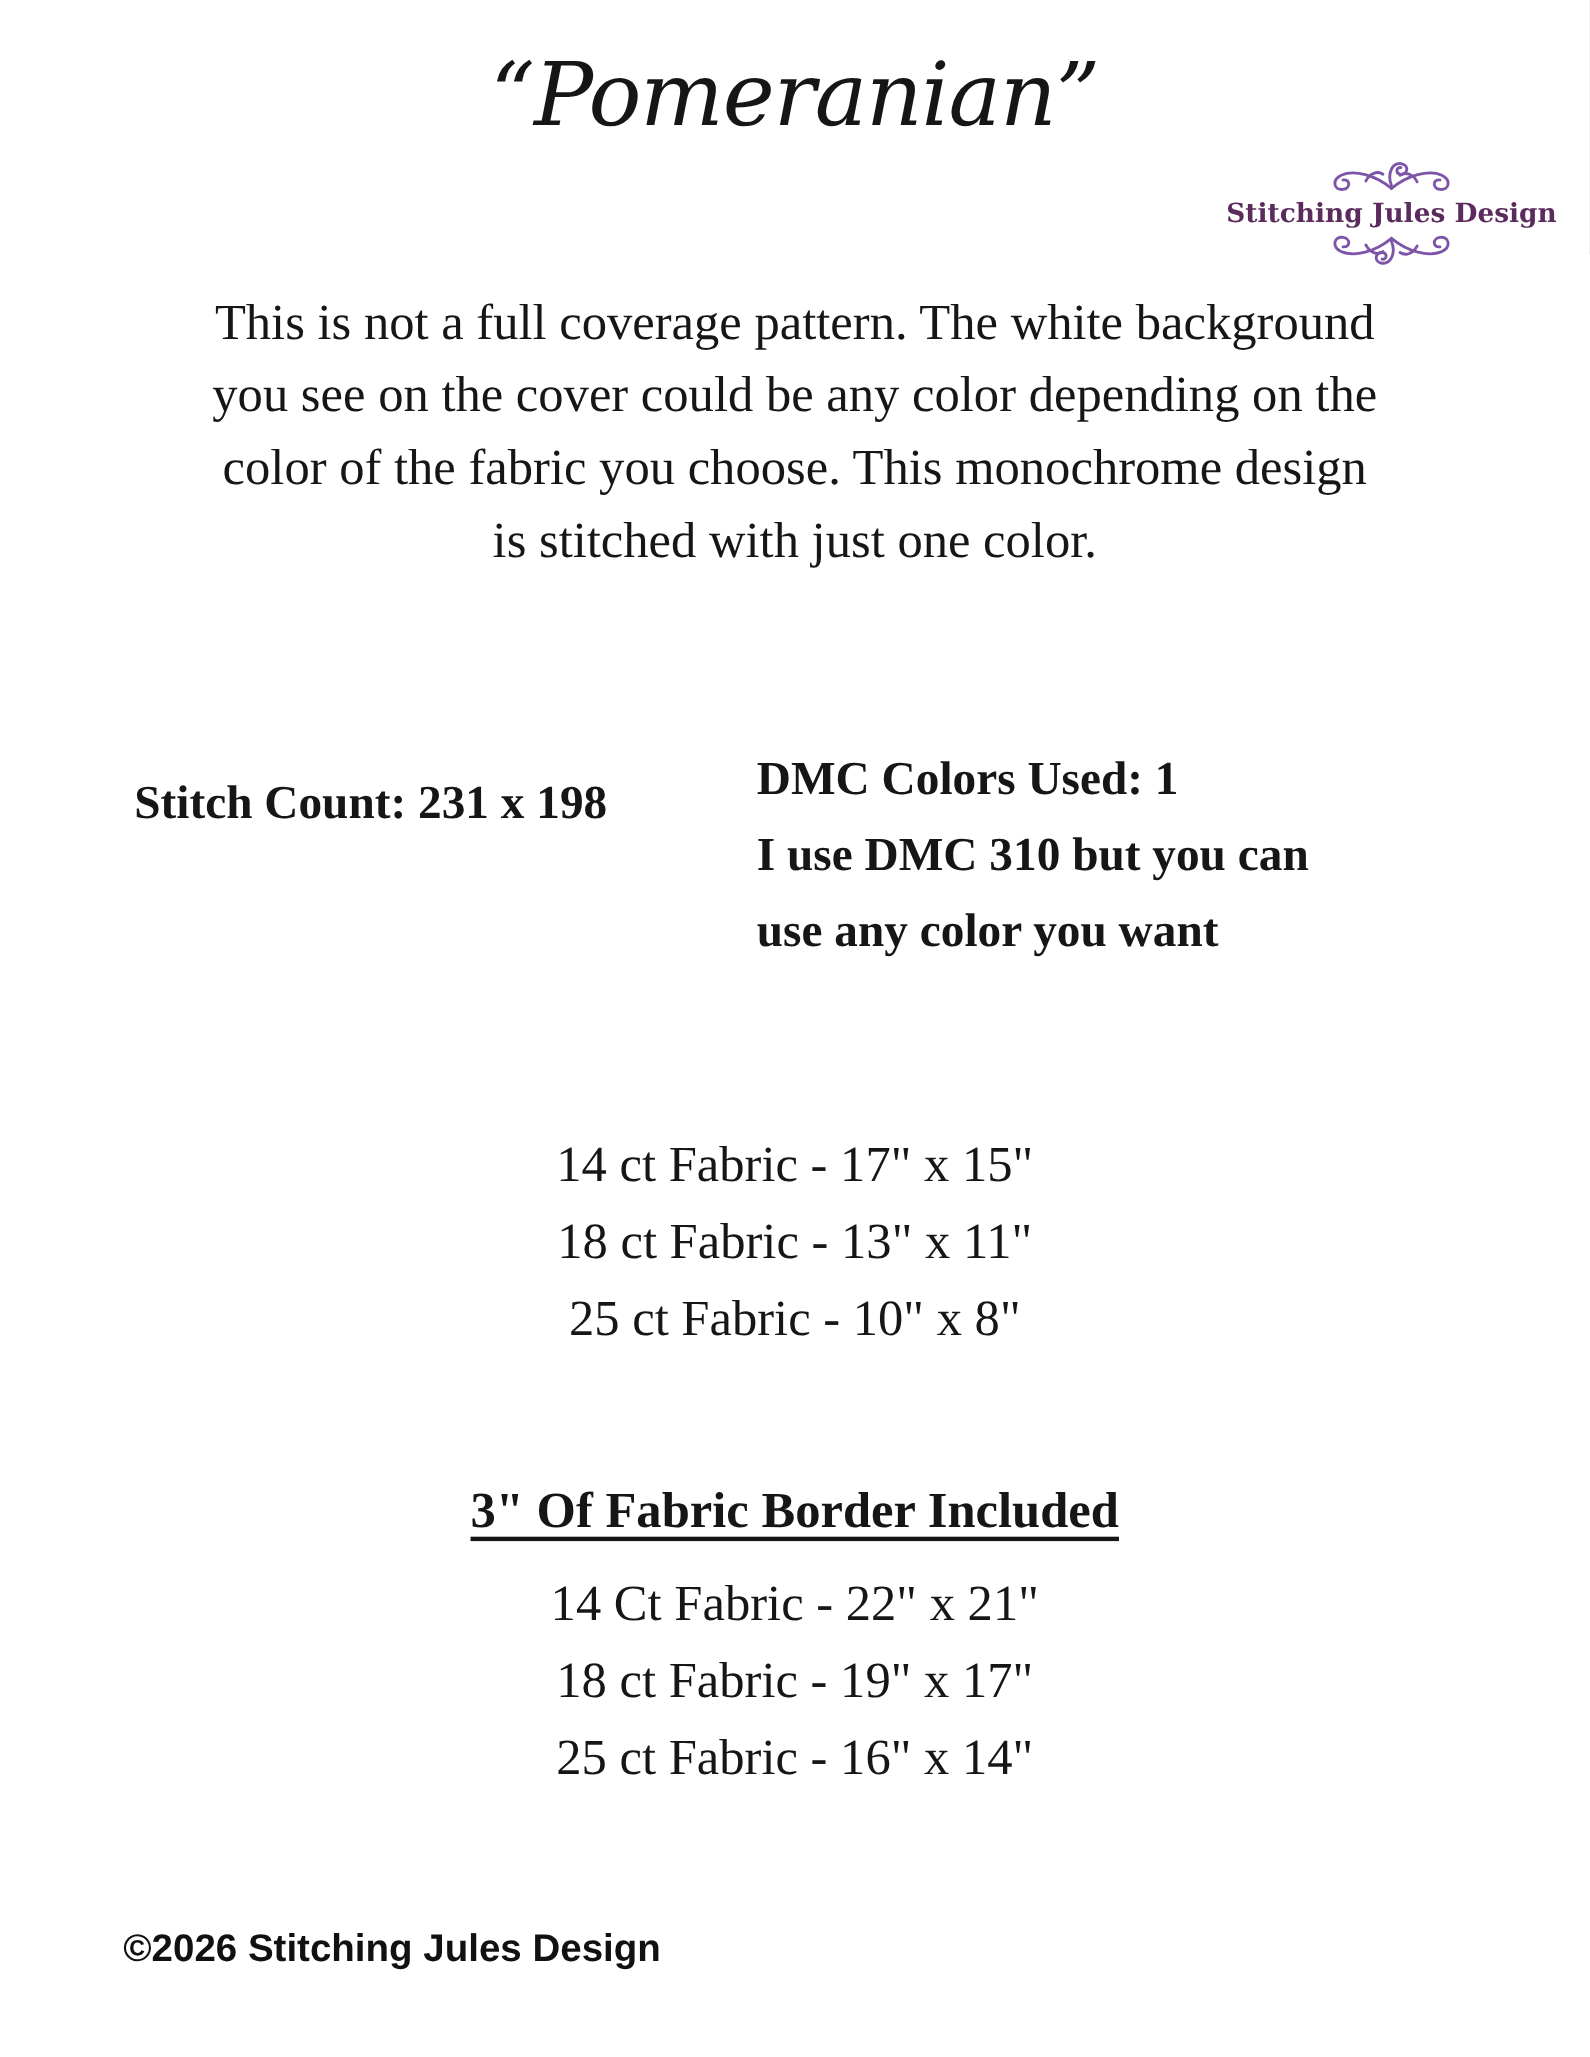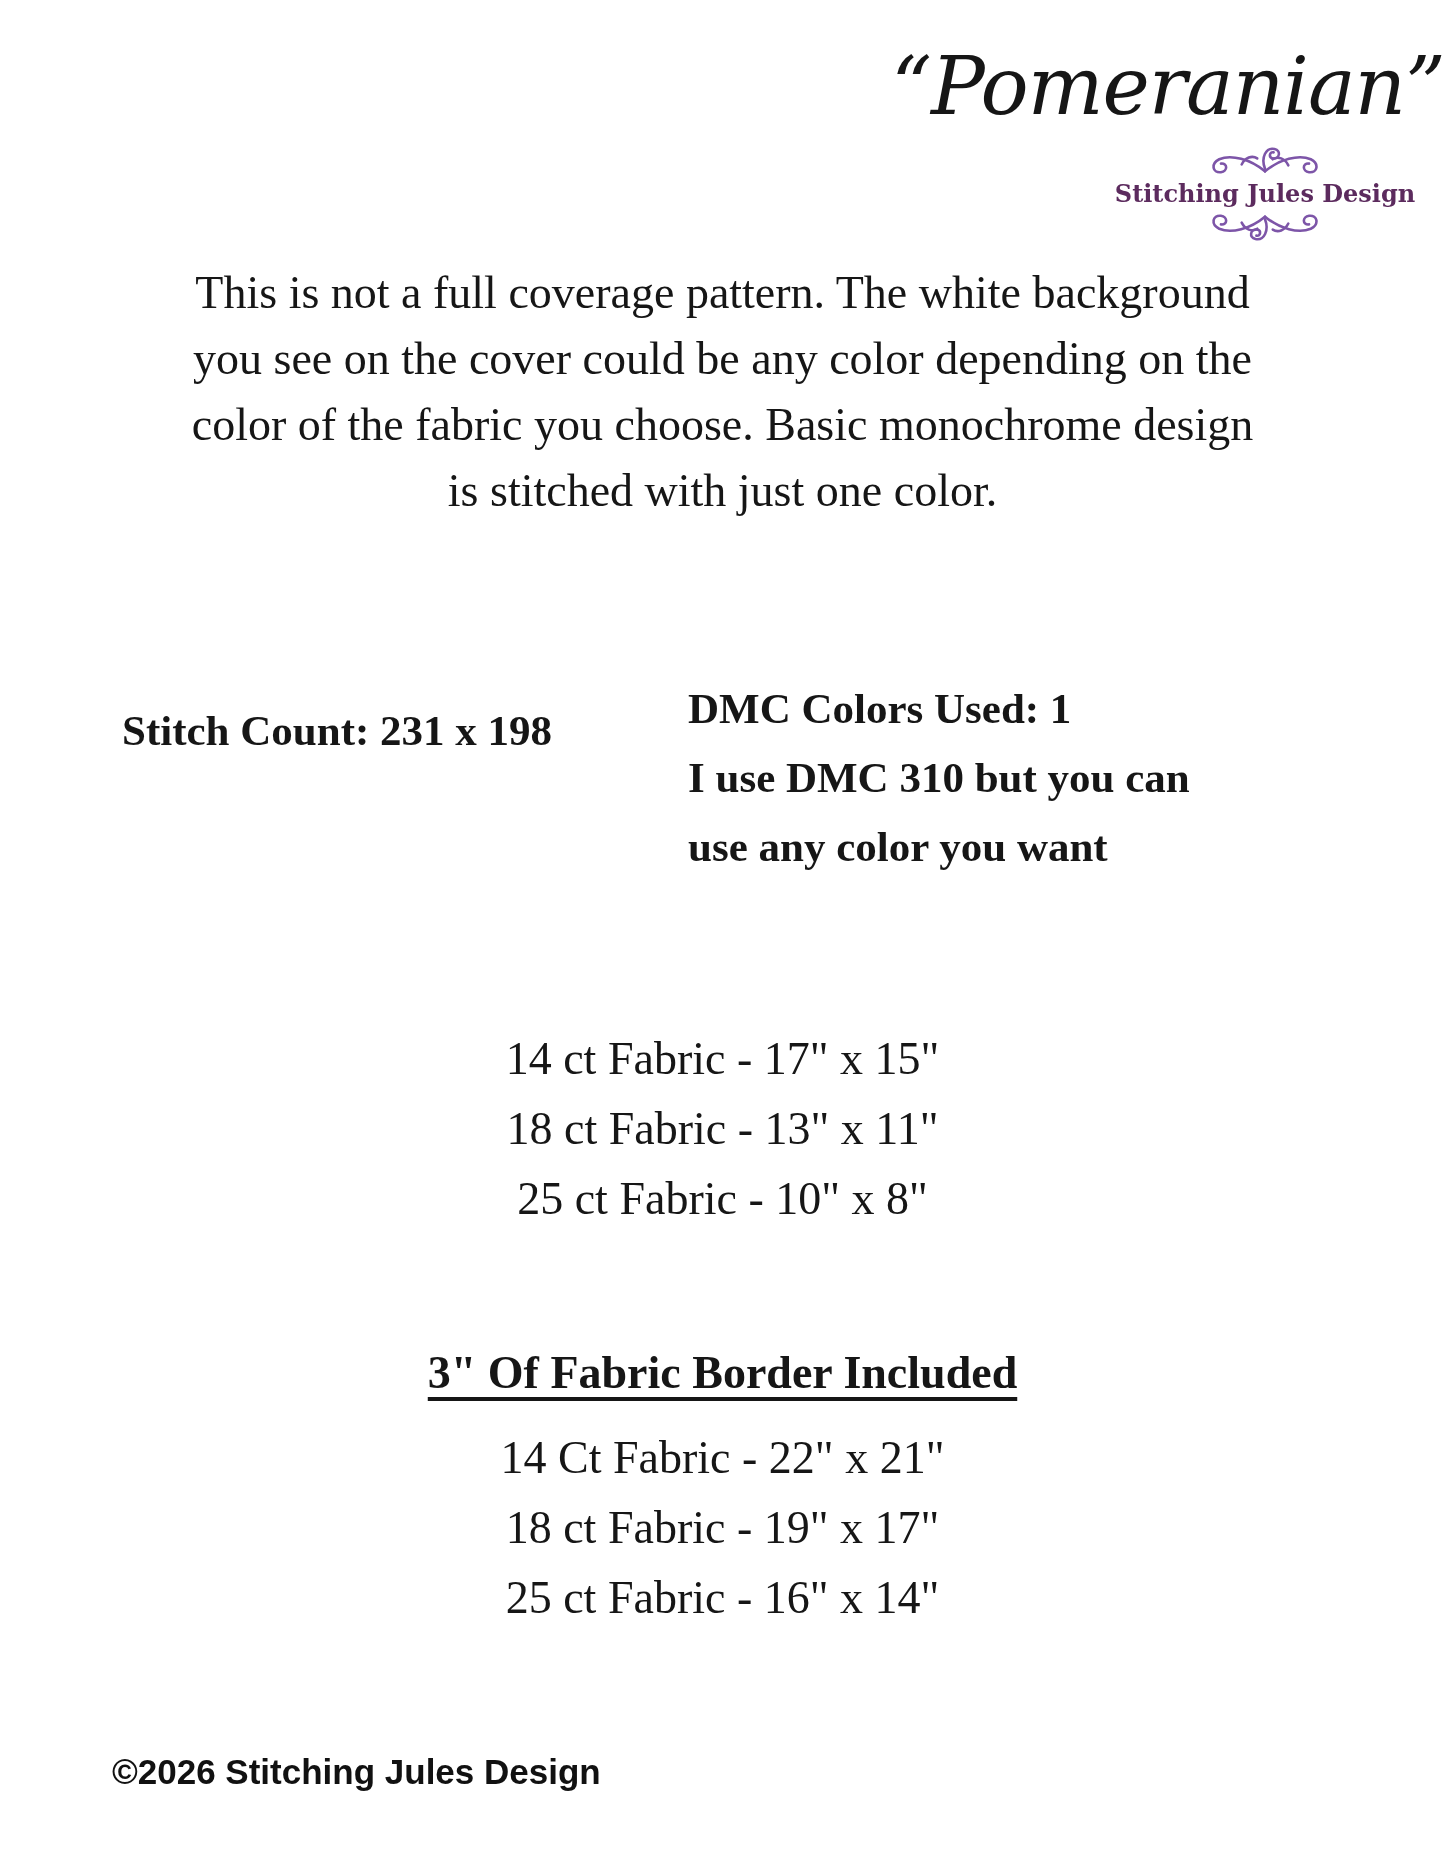--- a/index.html
+++ b/index.html
@@ -9,21 +9,21 @@
     margin:0 auto;
     background:var(--bg,#ffffff);
     font-family:"Liberation Serif","DejaVu Serif",serif;
     color:var(--body-text,#161616);
     overflow:hidden;
   }
 
   
   .title {
     position:absolute; top:40px; left:0; width:100%;
-    text-align:right;
+    text-align:center;
     font-family:"DejaVu Serif","Liberation Serif",serif;
     font-style:italic;
     font-size:80px;
     letter-spacing:-1px;
     color:#161616;
     white-space:nowrap;
   }
 
   
   .logo {
@@ -104,21 +104,21 @@
         <path d="M75 31 C70 18 76 6 86 8 C94 10 92 20 84 19 C79 18 80 11 85 12"></path>
         <path d="M48 26 C52 18 60 15 66 19"></path>
         <path d="M102 27 C98 19 90 16 84 20"></path>
       </g>
     </svg>
   </div>
 
   <div class="intro">
     <div>This is not a full coverage pattern. The white background</div>
     <div>you see on the cover could be any color depending on the</div>
-    <div>color of the fabric you choose. Basic monochrome design</div>
+    <div>color of the fabric you choose. This monochrome design</div>
     <div>is stitched with just one color.</div>
   </div>
 
   <div class="info">
     <div class="stitch-count">Stitch Count: 231 x 198</div>
     <div class="dmc-block">
       <div>DMC Colors Used: 1</div>
       <div>I use DMC 310 but you can</div>
       <div>use any color you want</div>
     </div>

